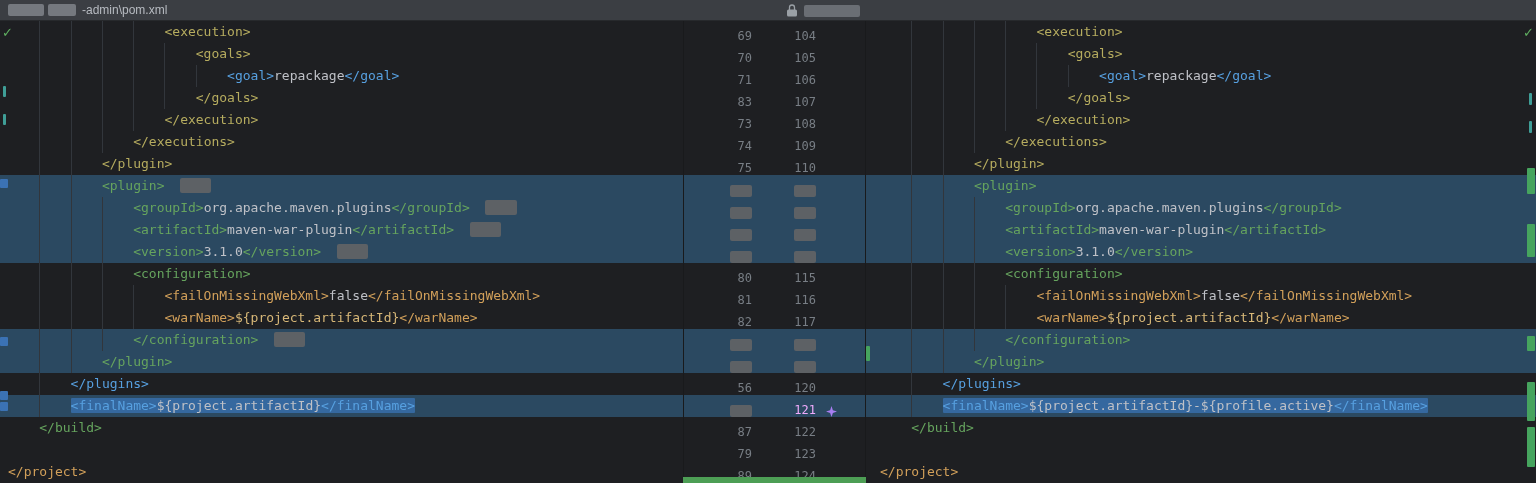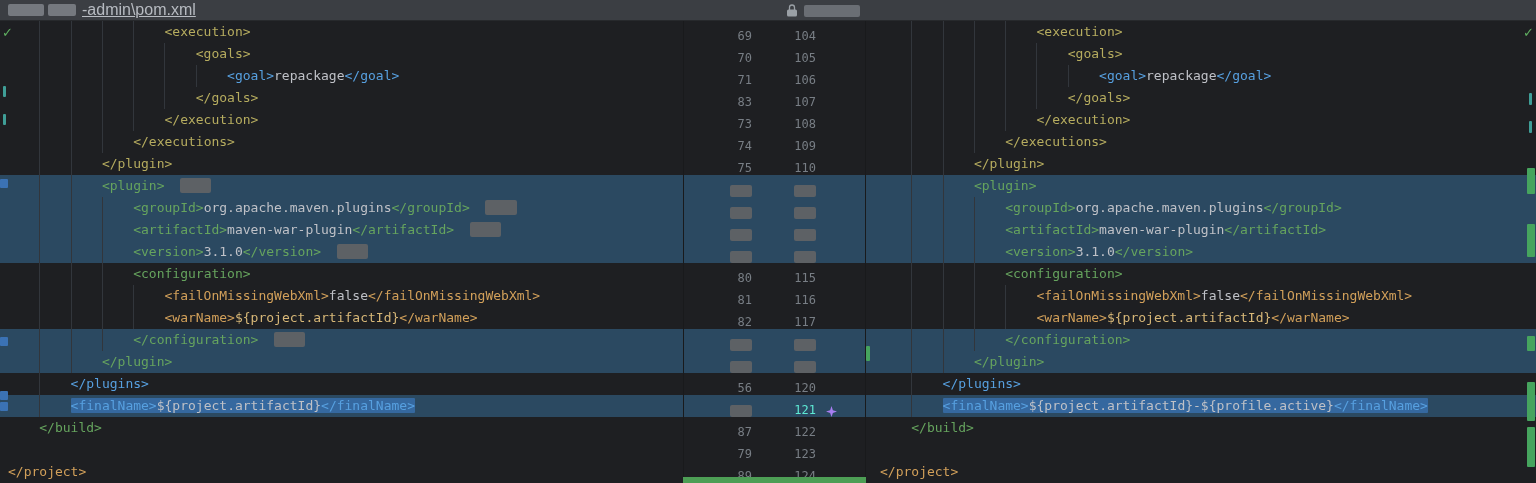--- a/index.html
+++ b/index.html
@@ -2,21 +2,21 @@
 <html><head>
 <meta charset="utf-8">
 <style>
   html,body{margin:0;padding:0;width:1536px;height:483px;background:#1e1f22;overflow:hidden;}
   body{font-family:"DejaVu Sans Mono",monospace;}
 
   
   .titlebar{height:21px;background:#3b3e43;border-bottom:1px solid #27292c;display:flex;align-items:center;position:relative;box-sizing:border-box;}
   .tb-left{display:flex;align-items:center;gap:4px;padding-left:8px;}
   .tb-redact{background:#75797f;border-radius:2px;height:12px;}
-  .tb-title{font-family:"Liberation Sans",sans-serif;font-size:16px;color:#b7bbc1;margin-left:2px;white-space:pre;text-decoration:underline;}
+  .tb-title{font-family:"Liberation Sans",sans-serif;font-size:12px;color:#b7bbc1;margin-left:2px;white-space:pre;}
   .tb-center{position:absolute;left:787px;top:4px;display:flex;align-items:center;gap:7px;}
 
   
   .main{display:flex;height:462px;position:relative;}
   .pane{height:462px;box-sizing:border-box;}
   .left-pane{width:683px;}
   .gutter{width:183px;border-left:1px solid #191a1c;border-right:1px solid #191a1c;}
   .right-pane{width:670px;}
 
   .code-line{height:22px;line-height:22px;font-size:13px;white-space:pre;color:#bfc1c7;padding-left:8px;}
@@ -33,21 +33,21 @@
   .tk-p{color:#d8b878;}
   .tk-w{color:#bfc1c7;}
   .tk-x{background:#5d6165;color:transparent;border-radius:2px;}
   .word-hl{background:#35689f;border-radius:1px;}
 
   .gutter-row{height:22px;display:flex;align-items:flex-end;font-size:12px;color:#787e85;}
   .gutter-row.chg{background:#2b4961;}
   .num{display:inline-flex;justify-content:flex-end;align-items:center;box-sizing:border-box;}
   .numL{width:74px;padding-right:6px;}
   .numR{width:62px;padding-right:4px;}
-  .numR.cur{color:#5eead4;}
+  .numR.cur{color:#f0abfc;}
   .gut-rest{flex:1;display:flex;align-items:center;padding-left:6px;}
   .redact-num{display:inline-block;width:22px;height:12px;background:#5d6165;border-radius:2px;}
   .star{display:inline-flex;align-items:center;}
 
   
   #marks-layer{position:absolute;left:0;top:0;width:1536px;height:483px;pointer-events:none;}
   .mk{position:absolute;}
   .mk-check{color:#5faf60;font:700 13px "DejaVu Sans",sans-serif;line-height:13px;}
   .mk-teal{background:#3f9e97;border-radius:1px;}
   .mk-blue{background:#3b72b4;border-radius:1px;}

